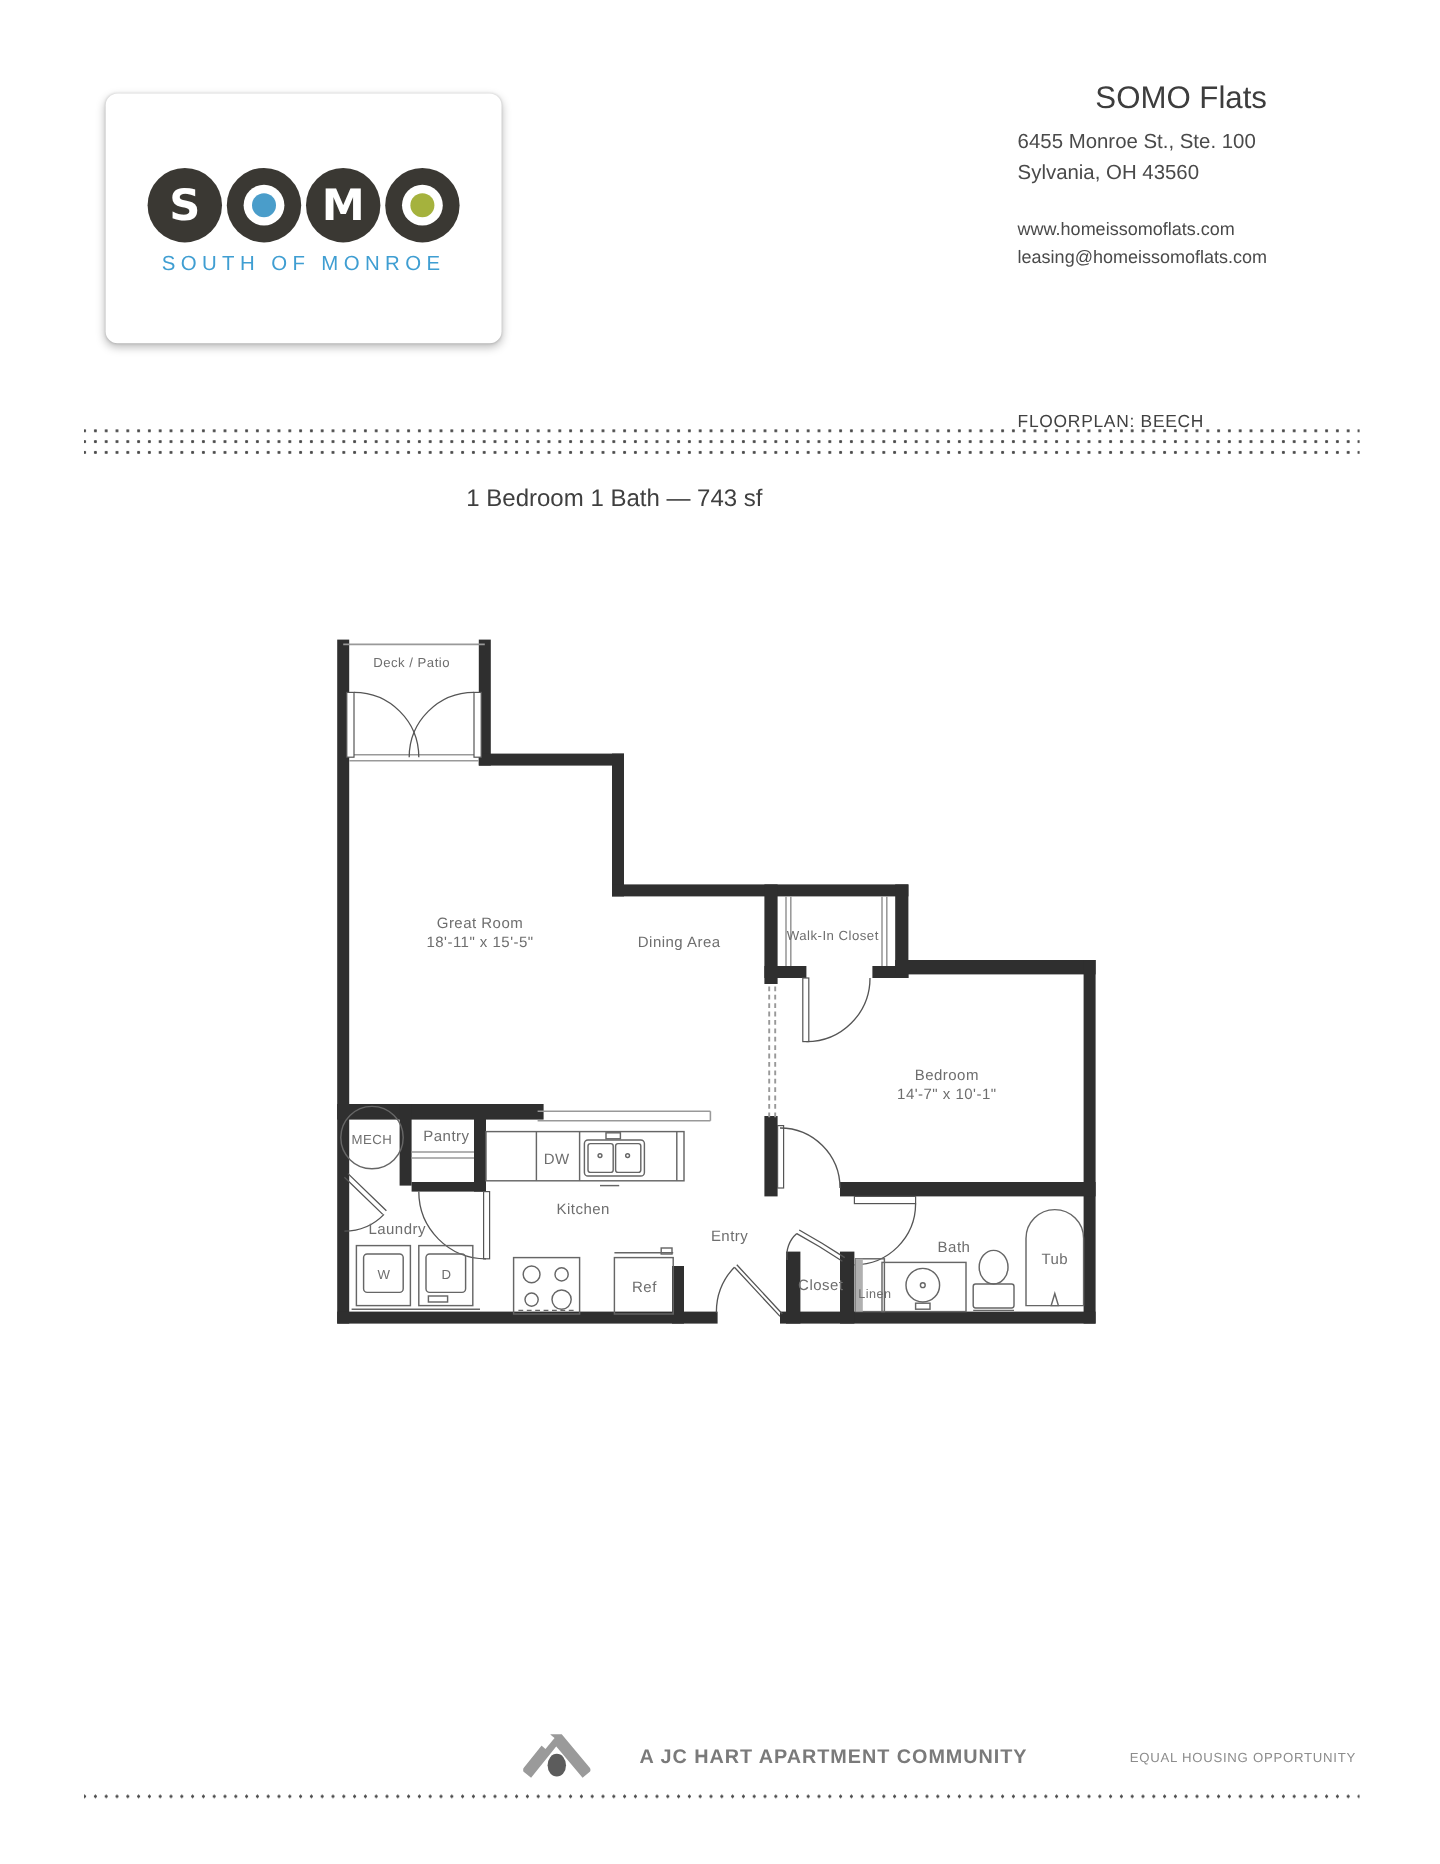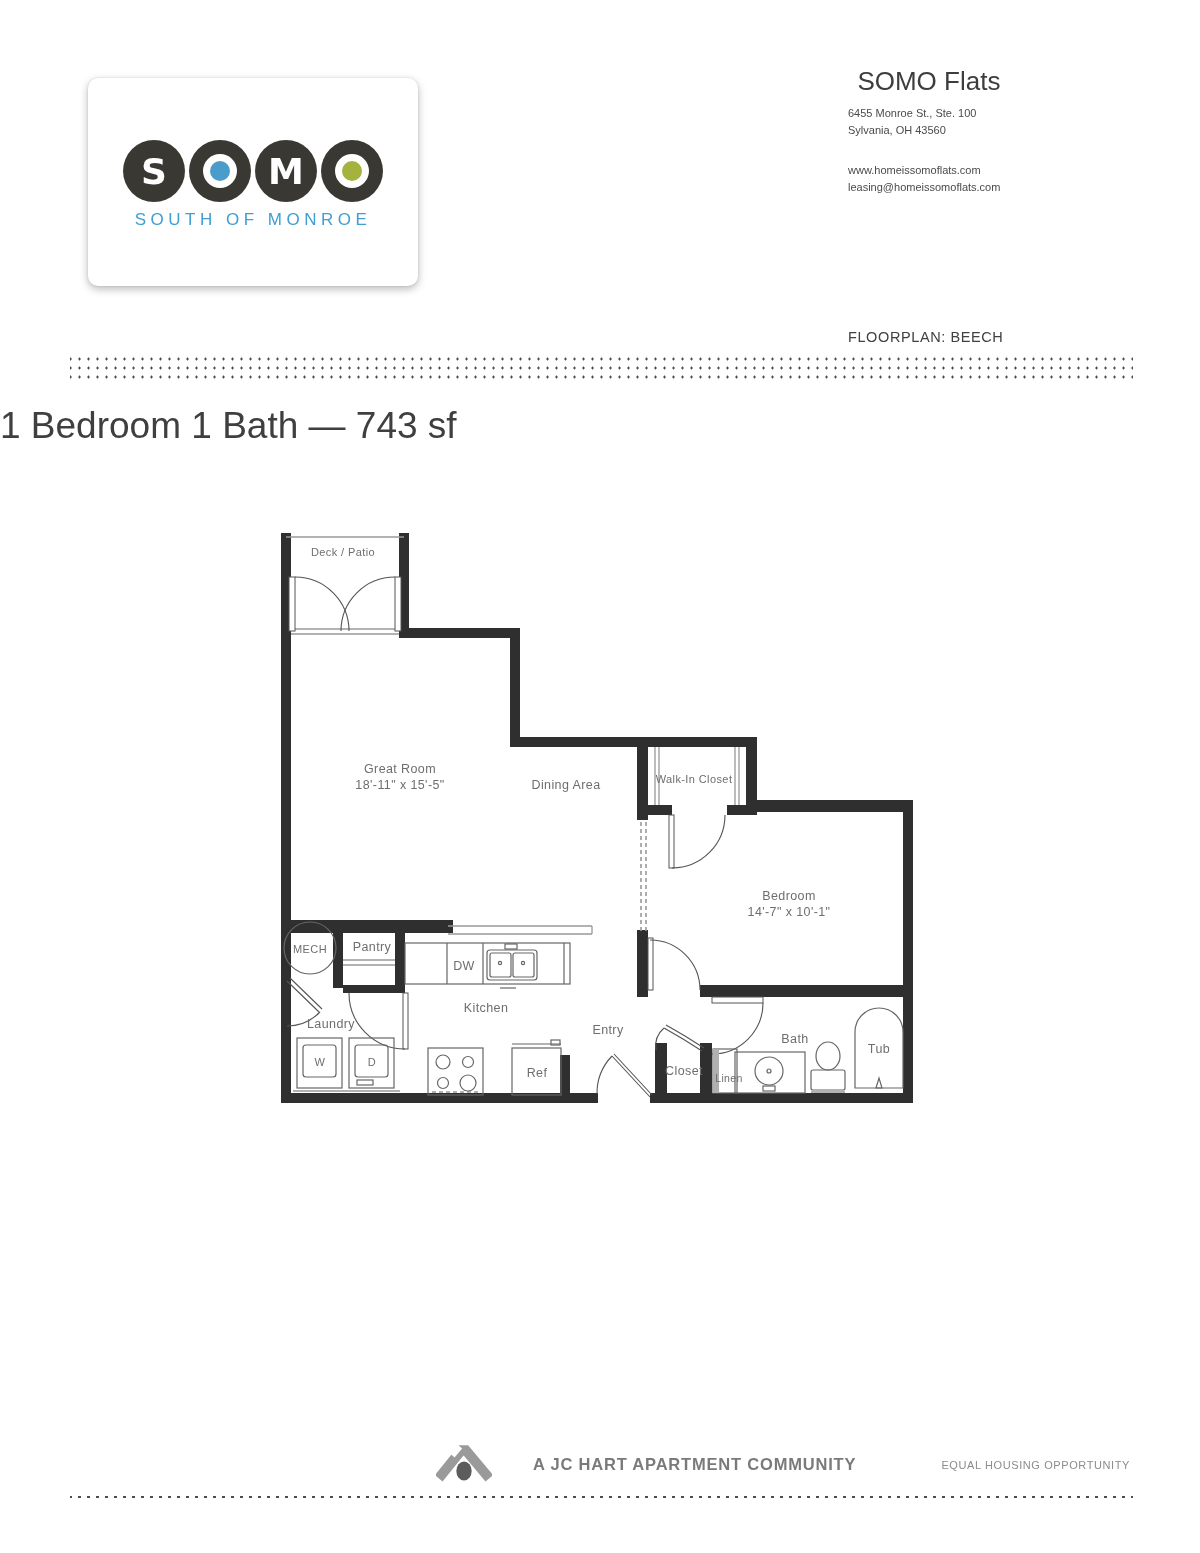--- a/index.html
+++ b/index.html
@@ -18,34 +18,34 @@
   .dot-blue{background:#4a9dca;}
   .dot-green{background:#a5b23d;}
   .flats-row{display:flex;align-items:center;gap:9px;margin-top:14px;}
   .flats-line{width:52px;height:3px;background:#4a9dca;}
   .flats-word{color:#a5b23d;font-size:25px;letter-spacing:13px;padding-left:10px;font-family:"Liberation Sans",sans-serif;}
   .tagline{margin-top:8px;color:#3f9ed2;font-weight:400;font-size:17px;letter-spacing:4.5px;}
 
   
   #header-block{position:absolute;left:848px;top:66px;}
   .company{font-size:26px;color:#3d3d3d;margin-bottom:8px;text-align:right;}
-  .addr{font-size:11px;color:#4a4a4a;line-height:1.5;}
-  .contact{font-size:11px;color:#4a4a4a;line-height:1.55;margin-top:24px;}
-  #floorplan-label{position:absolute;left:848px;top:329px;font-size:14.5px;letter-spacing:.6px;color:#414141;}
+  .addr{font-size:17px;color:#4a4a4a;line-height:1.5;}
+  .contact{font-size:15px;color:#4a4a4a;line-height:1.55;margin-top:24px;}
+  #floorplan-label{position:absolute;left:848px;top:344px;font-size:14.5px;letter-spacing:.6px;color:#414141;}
 
   
   .dots-band{position:absolute;left:70px;width:1063px;
              background-image:radial-gradient(#4d4d4d 1.1px,transparent 1.35px);
              background-size:9px 9px;background-position:center;}
   #dots-top{top:354px;height:28px;}
   #dots-bottom{top:1492px;height:10px;background-size:9px 10px;}
 
   
-  #plan-title{position:absolute;top:405px;left:0;width:1024px;
-              font-size:37px;color:#3f3f3f;}
+  #plan-title{position:absolute;top:405px;left:0;width:1024px;text-align:center;
+              font-size:20px;color:#3f3f3f;}
 
   
   #plan-svg{position:absolute;left:270px;top:520px;}
   .wall{fill:#2f2f2f;stroke:none;}
   .thin{stroke:#999;stroke-width:1.3;fill:none;}
   .fixture{stroke:#666;stroke-width:1.2;fill:none;}
   .door{stroke:#555;stroke-width:1.1;fill:none;}
   .leaf{stroke:#555;stroke-width:1;fill:#fff;}
   .slider{stroke:#999;stroke-width:1.6;fill:none;stroke-dasharray:4 3;}
   .room-label{fill:#6e6e6e;font-family:"Liberation Sans",sans-serif;font-size:12.5px;letter-spacing:.4px;text-anchor:middle;}

